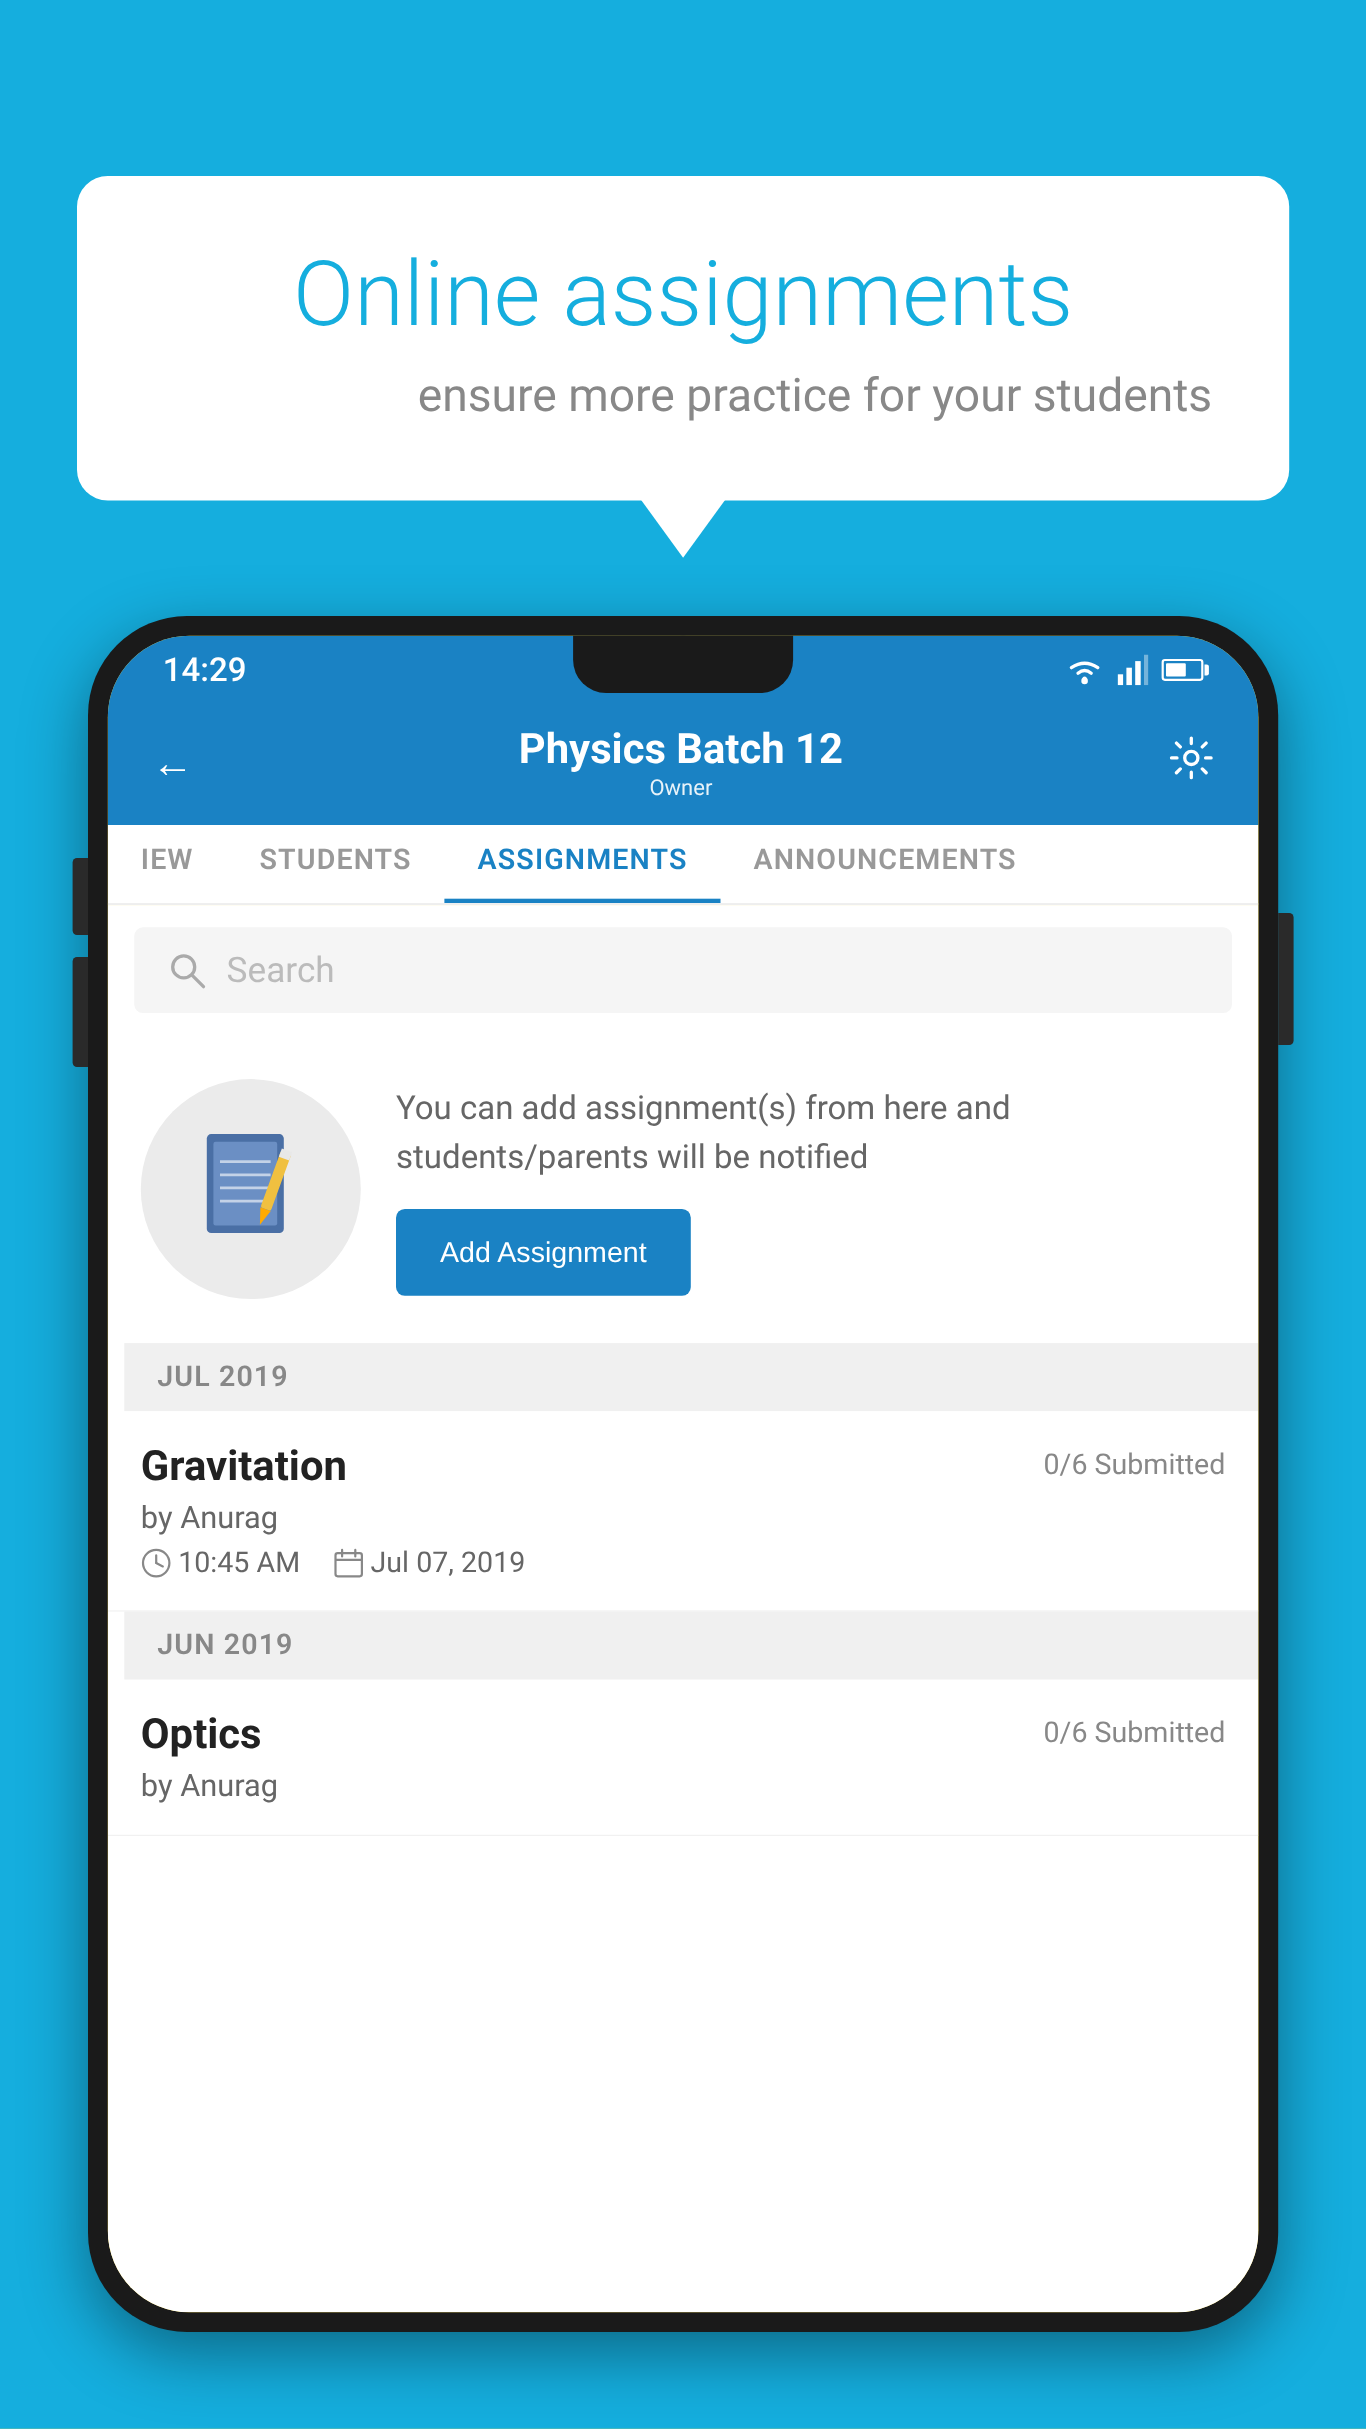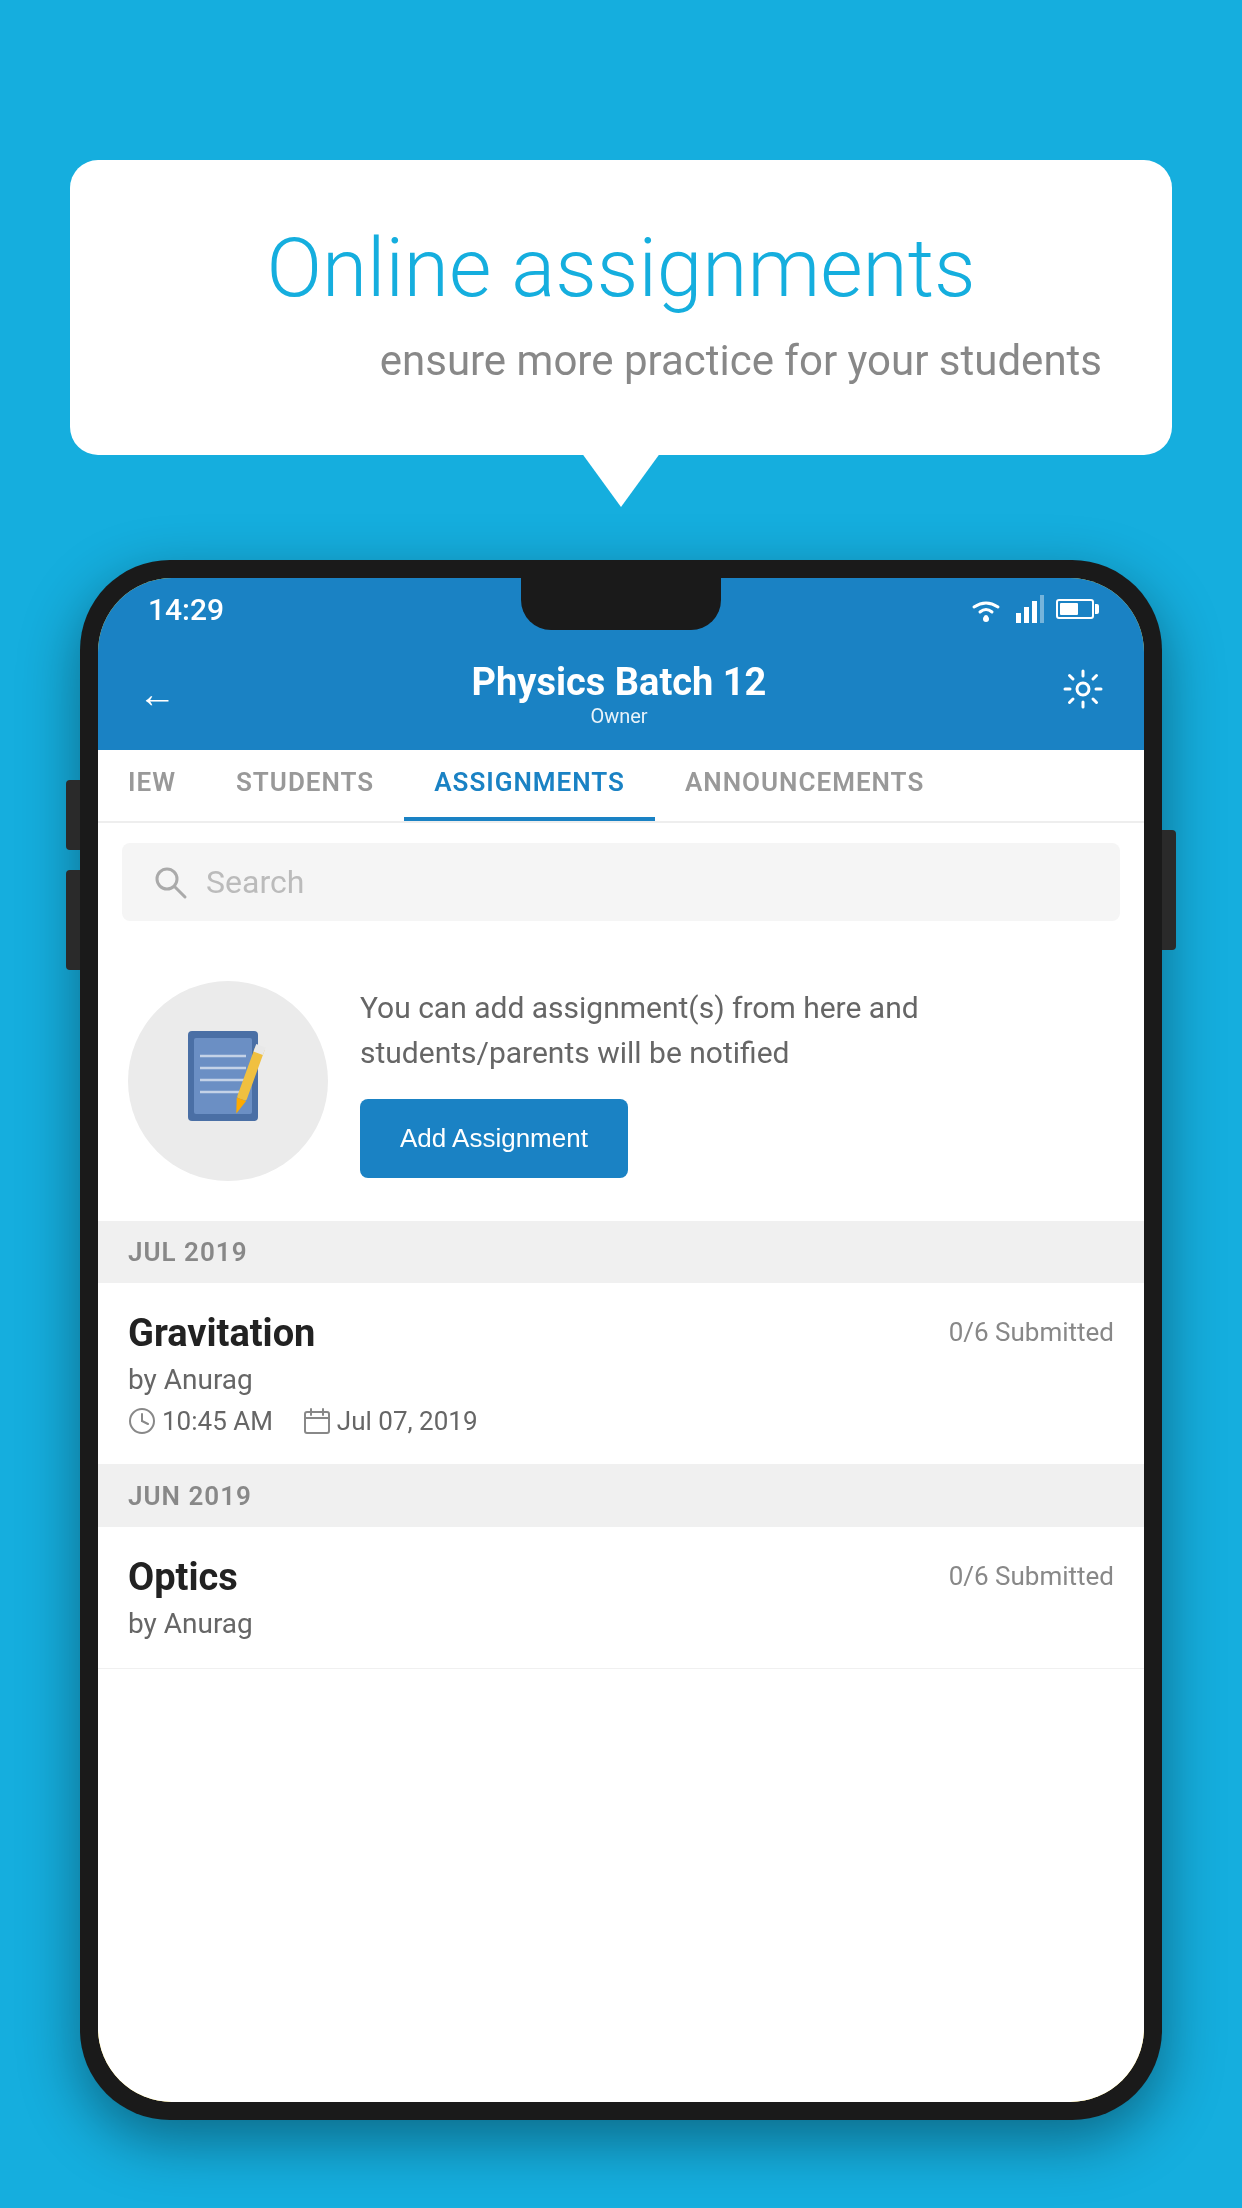--- a/index.html
+++ b/index.html
@@ -338,20 +338,21 @@
     }
 
     
     .section-header {
       background: #f0f0f0;
       padding: 16px 30px;
       font-size: 26px;
       color: #888;
       font-weight: 600;
       letter-spacing: 1px;
+      margin-left: 15px;
     }
 
     
     .assignment-item {
       padding: 28px 30px;
       background: white;
       border-bottom: 1px solid #f0f0f0;
     }
 
     .assignment-row-top {

